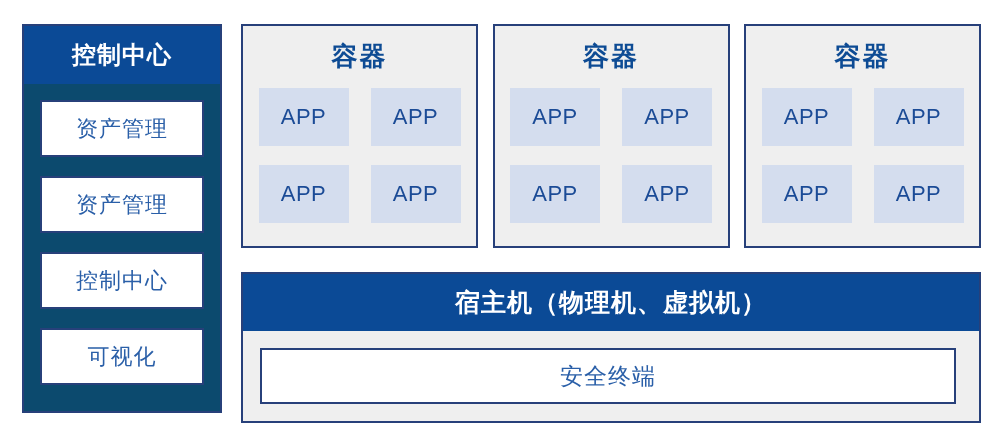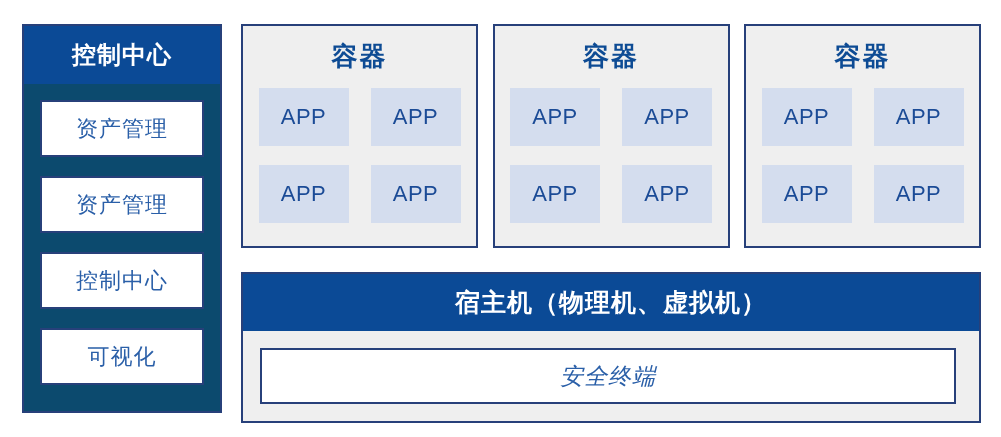--- a/index.html
+++ b/index.html
@@ -122,21 +122,20 @@
     font-size: 25px;
     font-weight: bold;
     letter-spacing: 1px;
     display: flex;
     align-items: center;
     justify-content: center;
   }
   .host-body {
     padding: 17px 23px 0 17px;
     box-sizing: border-box;
-    font-style: italic;
   }
   .secure-terminal {
     height: 56px;
     box-sizing: border-box;
     border: 2px solid #27407a;
     background: #ffffff;
     color: #2a5fa8;
     font-size: 23px;
     display: flex;
     align-items: center;

